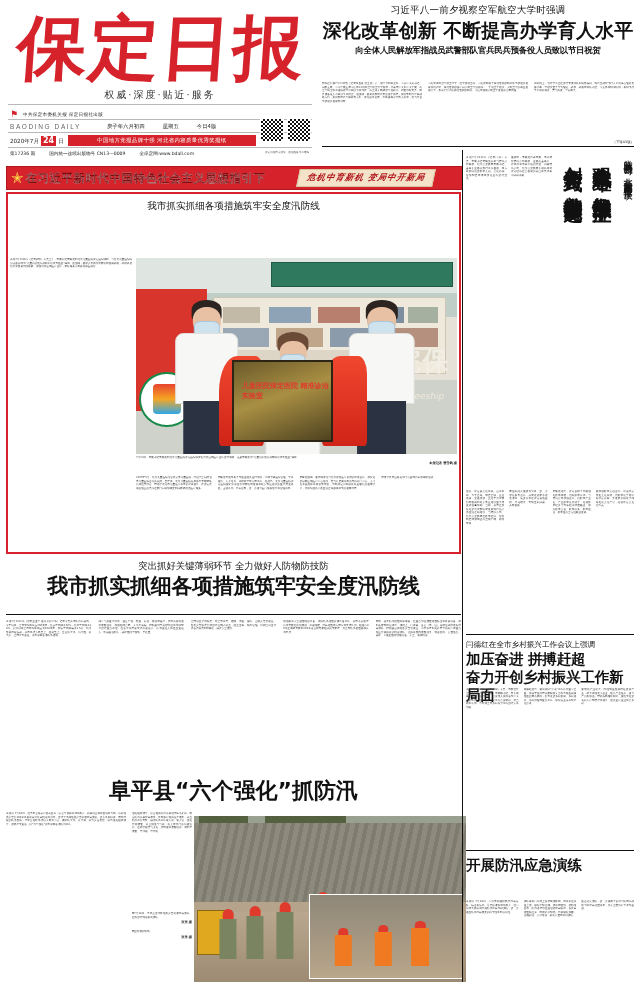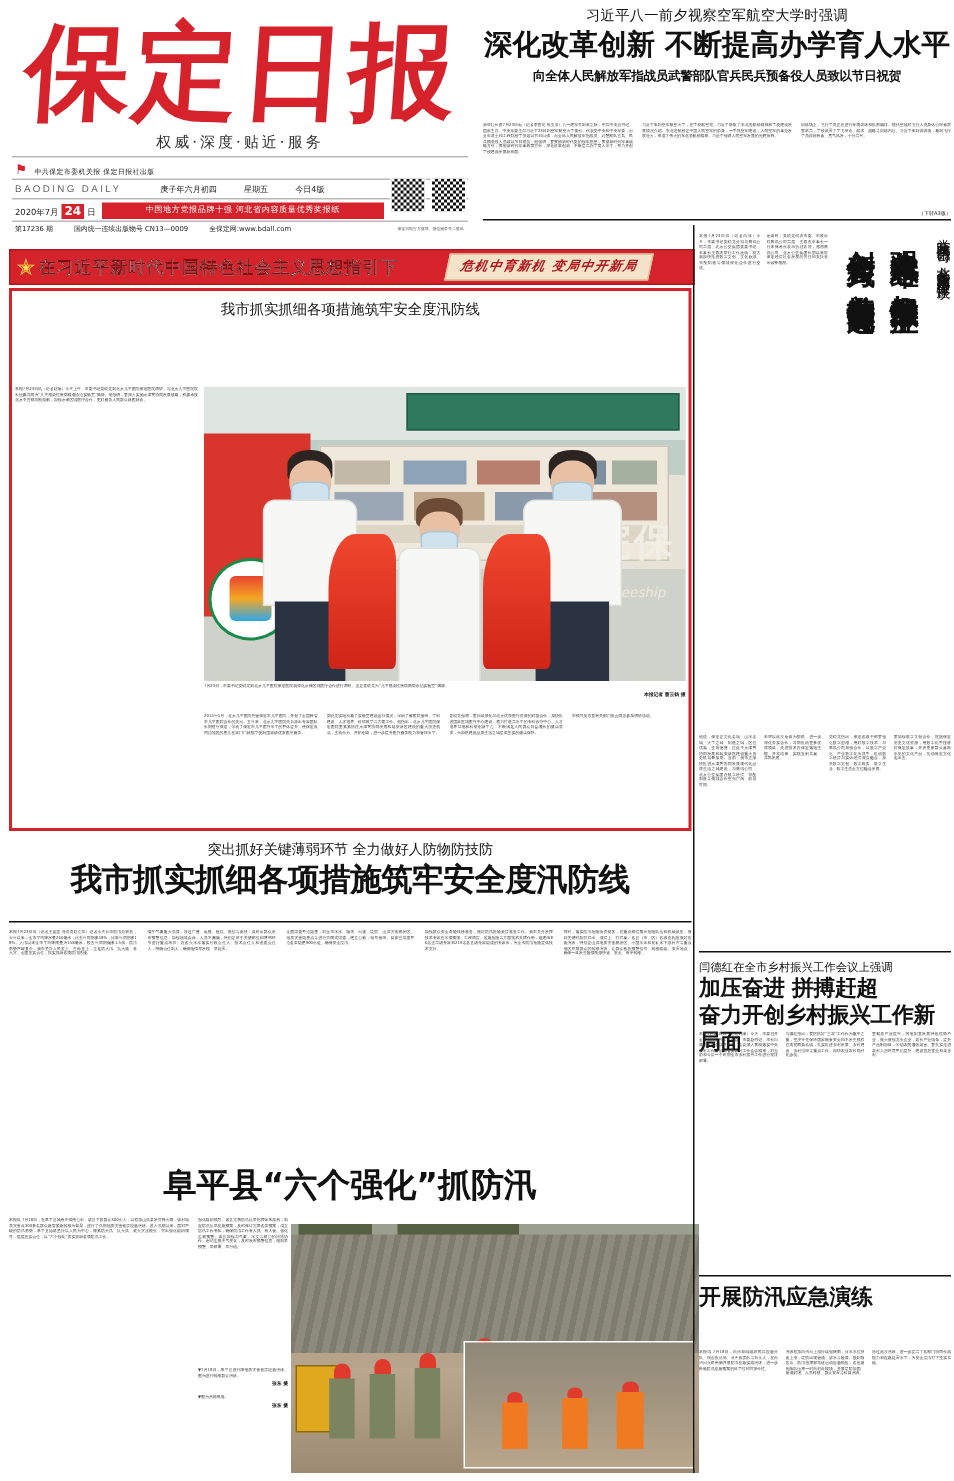--- a/index.html
+++ b/index.html
@@ -331,20 +331,24 @@
         <div class="person" style="left:66%;width:21%;height:80%;">
           <div class="hair" style="top:2%;width:48%;height:13%;"></div>
           <div class="head" style="top:6%;width:44%;height:17%;"></div>
           <div class="mask" style="top:15%;width:38%;height:9%;"></div>
           <div class="body" style="top:23%;width:96%;height:44%;"></div>
           <div class="pants" style="top:66%;width:74%;height:34%;"></div>
         </div>
 
         <div class="cloth" style="left:26%;"></div>
         <div class="cloth" style="left:58%;"></div>
+        <div class="plaque">
+          <b>儿童医院保定医院
+精准诊治实验室</b>
+        </div>
       </div>
     </div>
 
     <div class="mb-cap">
       <div class="copy">7月23日，市委书记党晓龙到北京儿童医院保定医院就深化京保区域医疗合作进行调研。这是党晓龙为“儿童感染性疾病两病诊治实验室”揭牌。</div>
       <div class="credit">本报记者  曹云鹤  摄</div>
     </div>
 
     <div class="mb-bot">
       <div class="c copy">2015年5月，北京儿童医院托管保定市儿童医院，开创了全国跨省市儿童医院合作的先河。五年来，北京儿童医院先后派出专家团队长期驻守保定，带动了保定市儿童医疗水平的整体提升，使保定及周边地区的患儿在家门口就能享受到国家级优质医疗服务。</div>

